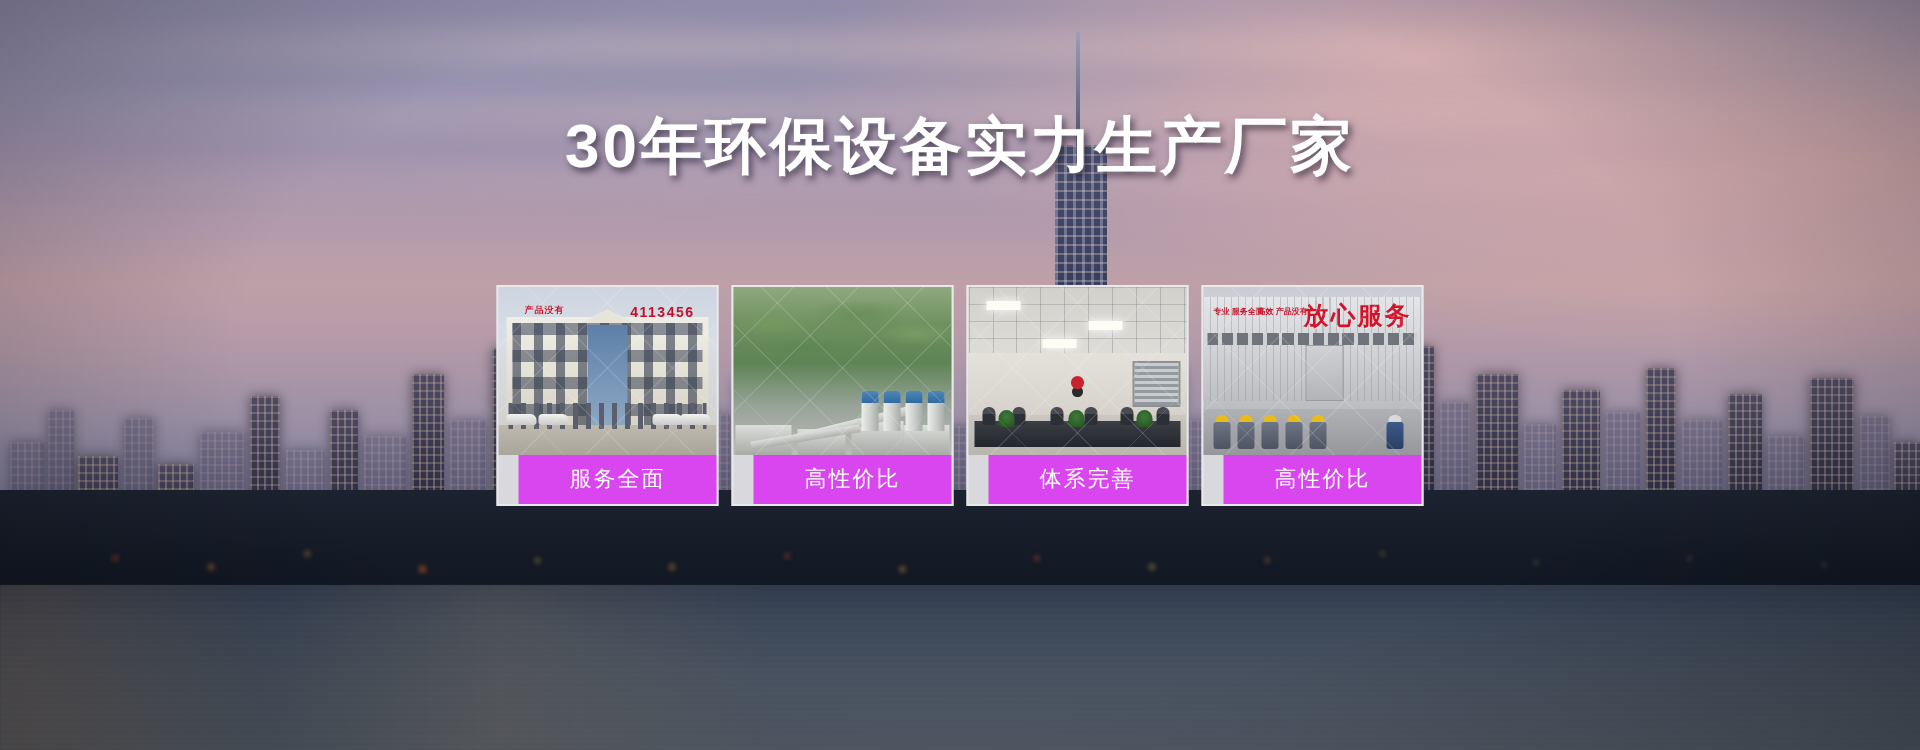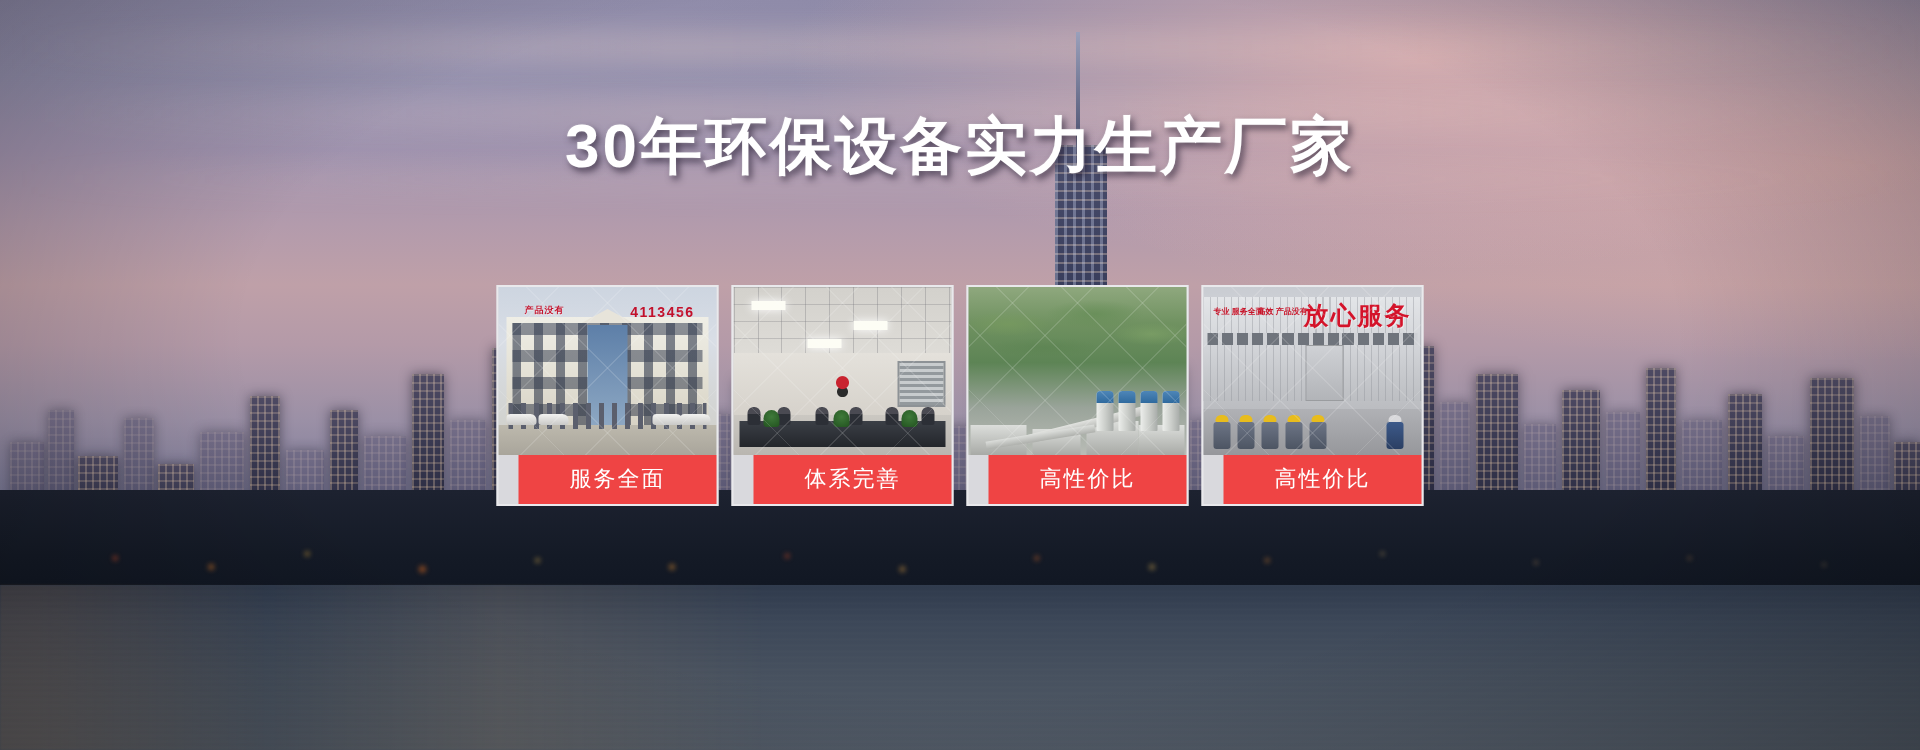--- a/index.html
+++ b/index.html
@@ -119,21 +119,21 @@
     box-shadow:0 2px 8px rgba(0,0,0,.35);
   }
 
   .cards {
     position:absolute; top:285px; left:50%; transform:translateX(-50%);
     display:flex; gap:13px;
   }
   .card { width:222px; border:2px solid #e9e9ec; background:#d9d9dd; }
   .card-photo { position:relative; height:168px; overflow:hidden; background:#9aa; }
   .card-caption {
-    background:#ef4444; color:#fff; text-align:center;
+    background:#d946ef; color:#fff; text-align:center;
     font-size:22px; letter-spacing:2px; padding:9px 0 10px;margin-left:20px;
   }
   .wm { 
     position:absolute; inset:0; pointer-events:none; opacity:.45;
     background-image:
       repeating-linear-gradient(45deg, rgba(255,255,255,.30) 0 1px, transparent 1px 46px),
       repeating-linear-gradient(-45deg, rgba(255,255,255,.30) 0 1px, transparent 1px 46px);
   }
 
   
@@ -305,20 +305,46 @@
           <div class="car" style="left:8px;"></div>
           <div class="car" style="left:40px;"></div>
           <div class="car" style="right:34px;"></div>
           <div class="car" style="right:6px;"></div>
           <div class="wm"></div>
         </div>
         <div class="card-caption">服务全面</div>
       </div>
 
       <div class="card">
+        <div class="card-photo ph2">
+          <div class="fields"></div>
+          <div class="shed" style="left:2px;  width:56px; height:30px;"></div>
+          <div class="shed" style="left:64px; width:48px; height:26px;"></div>
+          <div class="shed" style="left:118px;width:52px; height:34px;"></div>
+          <div class="shed" style="right:2px; width:46px; height:30px;"></div>
+          <div class="conv"></div>
+          <div class="conv2"></div>
+          <div class="silo" style="left:128px;">
+              <i></i>
+            </div>
+          <div class="silo" style="left:150px;">
+              <i></i>
+            </div>
+          <div class="silo" style="left:172px;">
+              <i></i>
+            </div>
+          <div class="silo" style="left:194px;">
+              <i></i>
+            </div>
+          <div class="wm"></div>
+        </div>
+        <div class="card-caption">高性价比</div>
+      </div>
+
+      <div class="card">
         <div class="card-photo ph3">
           <div class="ceil"></div>
           <div class="lamp" style="left:18px; top:14px;"></div>
           <div class="lamp" style="left:120px;top:34px;"></div>
           <div class="lamp" style="left:74px; top:52px;"></div>
           <div class="wall"></div>
           <div class="logo"></div>
           <div class="window"></div>
           <div class="desk"></div>
           <div class="person" style="left:14px;"></div>
@@ -329,46 +355,20 @@
           <div class="person" style="left:188px;"></div>
           <div class="plant" style="left:30px;"></div>
           <div class="plant" style="left:100px;"></div>
           <div class="plant" style="left:168px;"></div>
           <div class="wm"></div>
         </div>
         <div class="card-caption">体系完善</div>
       </div>
 
       <div class="card">
-        <div class="card-photo ph2">
-          <div class="fields"></div>
-          <div class="shed" style="left:2px;  width:56px; height:30px;"></div>
-          <div class="shed" style="left:64px; width:48px; height:26px;"></div>
-          <div class="shed" style="left:118px;width:52px; height:34px;"></div>
-          <div class="shed" style="right:2px; width:46px; height:30px;"></div>
-          <div class="conv"></div>
-          <div class="conv2"></div>
-          <div class="silo" style="left:128px;">
-              <i></i>
-            </div>
-          <div class="silo" style="left:150px;">
-              <i></i>
-            </div>
-          <div class="silo" style="left:172px;">
-              <i></i>
-            </div>
-          <div class="silo" style="left:194px;">
-              <i></i>
-            </div>
-          <div class="wm"></div>
-        </div>
-        <div class="card-caption">高性价比</div>
-      </div>
-
-      <div class="card">
         <div class="card-photo ph4">
           <div class="fac"></div>
           <div class="bigred">放心服务</div>
           <div class="smred" style="left:10px; top:20px;">专业
 服务全面</div>
           <div class="smred" style="left:54px; top:20px;">高效
 产品没有</div>
           <div class="winrow"></div>
           <div class="door"></div>
           <div class="ground"></div>

